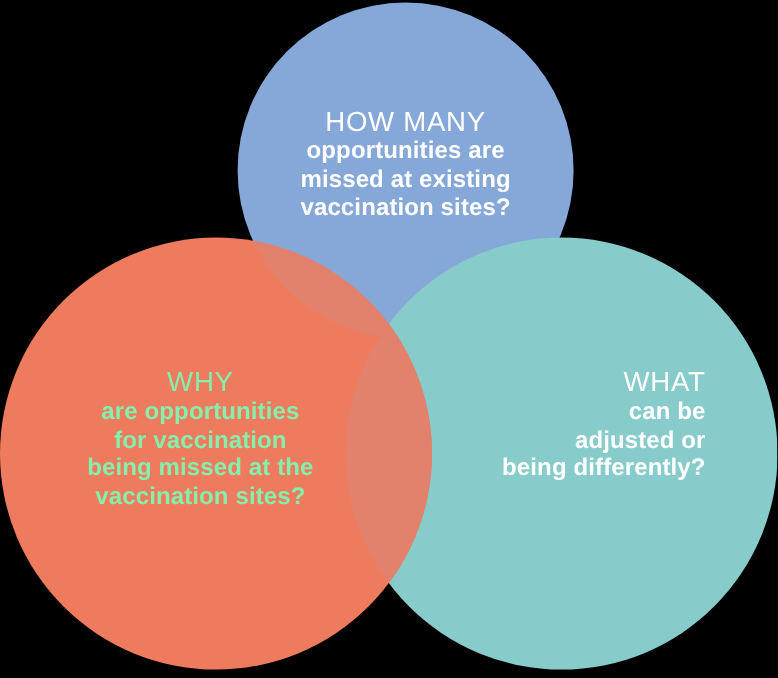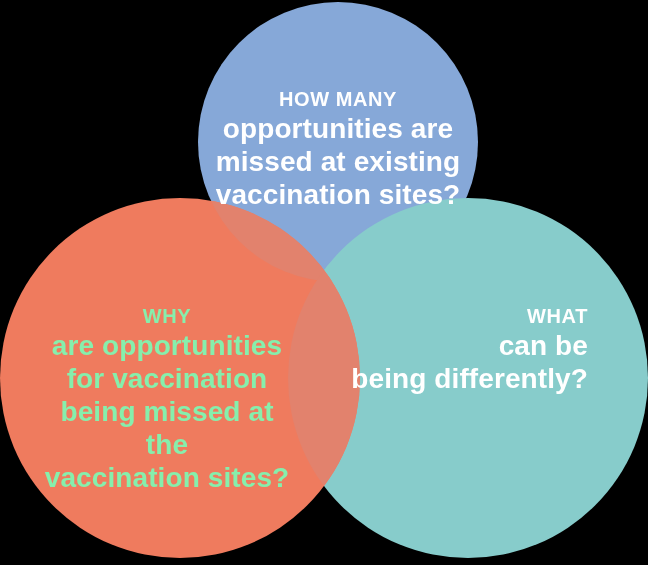--- a/index.html
+++ b/index.html
@@ -34,27 +34,27 @@
     position: absolute;
     text-align: center;
     color: #ffffff;
     font-weight: bold;
     line-height: 1.18;
     letter-spacing: 0.1px;
     pointer-events: auto;
   }
   .label-head {
     display: block;
-    font-size: 20px;
-    font-weight: bold;
+    font-size: 23px;
+    font-weight: normal;
     letter-spacing: 0.6px;
   }
   .label-body {
     display: block;
-    font-size: 28px;
+    font-size: 20px;
     font-weight: bold;
   }
   .label-body span {
     display: block;
   }
 
   
   #label-how-many {
     left: 204px;
     top: 88px;
@@ -121,18 +121,19 @@
         <span>for vaccination</span>
         <span>being missed at the</span>
         <span>vaccination sites?</span>
       </span>
     </div>
 
     <div class="circle-label" id="label-what" style="color: rgb(255, 255, 255); text-align: right;">
       <span class="label-head">WHAT</span>
       <span class="label-body">
         <span>can be</span>
+        <span>adjusted or</span>
         <span>being differently?</span>
       </span>
     </div>
 
   </div>
 </div>
 
 </body></html>

